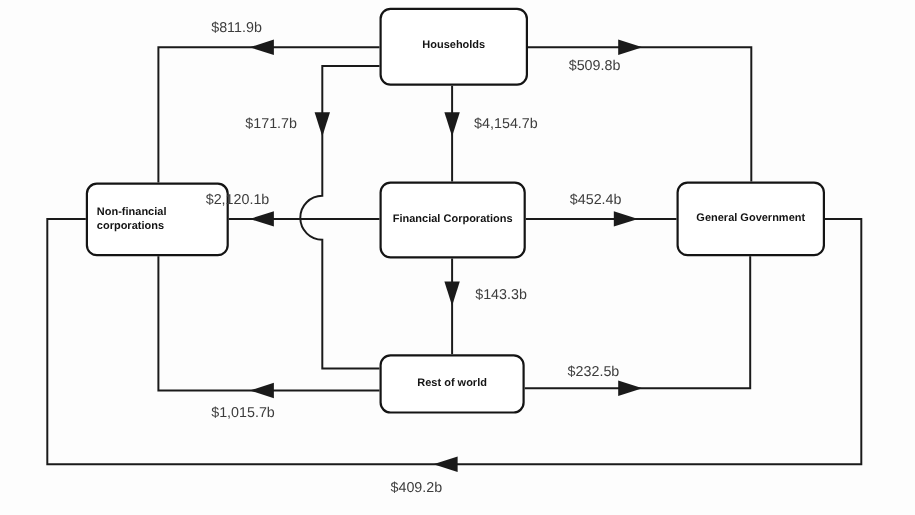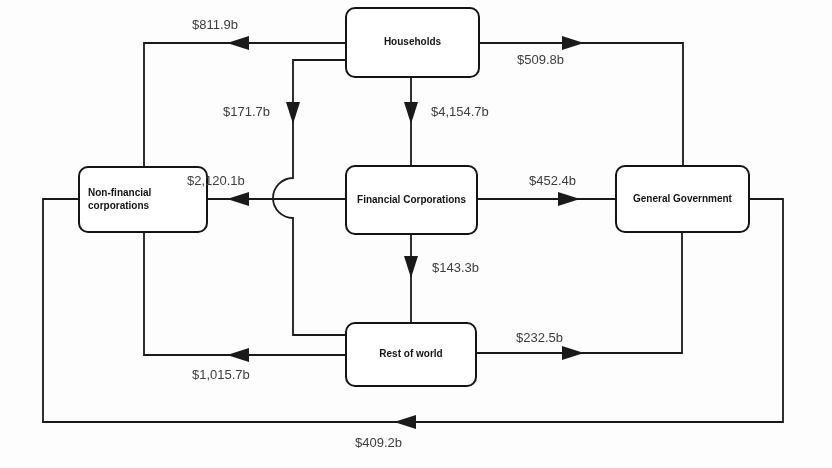--- a/index.html
+++ b/index.html
@@ -80,35 +80,35 @@
   </div>
 
   <div class="node" style="left:345px; top:165px; width:133px; height:70px;">
     <span>Financial Corporations</span>
   </div>
 
   <div class="node" style="left:615px; top:165px; width:135px; height:68px;">
     <span>General Government</span>
   </div>
 
-  <div class="node" style="left:345px; top:322px; width:132px; height:65px;">
+  <div class="node" style="left:345px; top:322px; width:132px; height:54px;">
     <span>Rest of world</span>
   </div>
 
   <div class="flow-label ta-c" style="left:192px; top:17px;  width:100px;">$811.9b</div>
 
   <div class="flow-label ta-c" style="left:517px; top:17px;  width:100px;margin-top:35px;">$509.8b</div>
 
   <div class="flow-label ta-l" style="left:431px; top:104px; width:110px;">$4,154.7b</div>
 
   <div class="flow-label ta-r" style="left:160px; top:104px; width:110px;">$171.7b</div>
 
   <div class="flow-label ta-c" style="left:187px; top:173px; width:110px;">$2,120.1b</div>
 
-  <div class="flow-label ta-c" style="left:529px; top:173px; width:100px;">$452.4b</div>
+  <div class="flow-label ta-c" style="left:518px; top:173px; width:100px;">$452.4b</div>
 
   <div class="flow-label ta-l" style="left:432px; top:260px; width:100px;">$143.3b</div>
 
   <div class="flow-label ta-c" style="left:516px; top:330px; width:100px;">$232.5b</div>
 
   <div class="flow-label ta-c" style="left:192px; top:367px; width:110px;">$1,015.7b</div>
 
   <div class="flow-label ta-c" style="left:355px; top:435px; width:100px;">$409.2b</div>
 
 </div>

